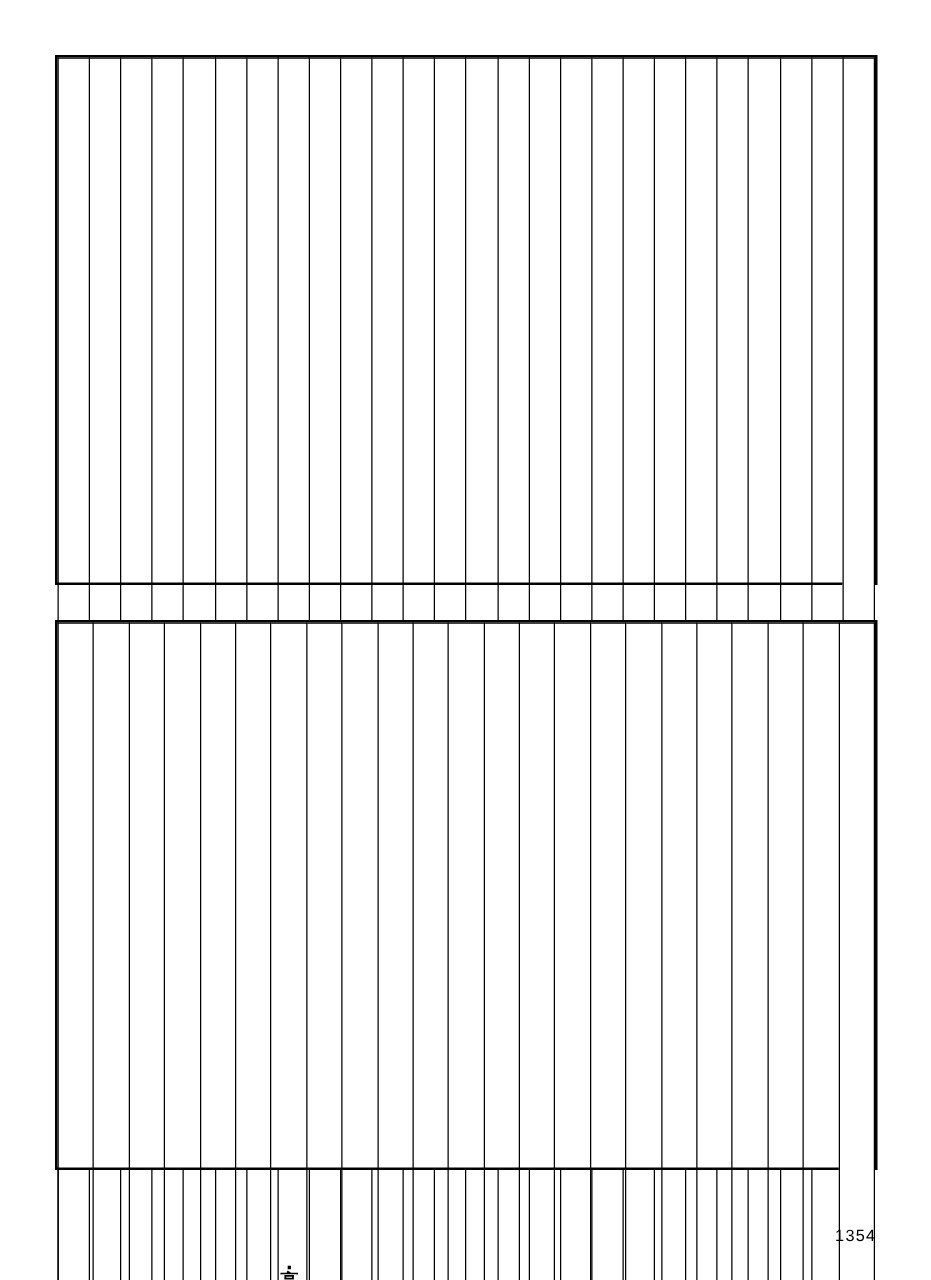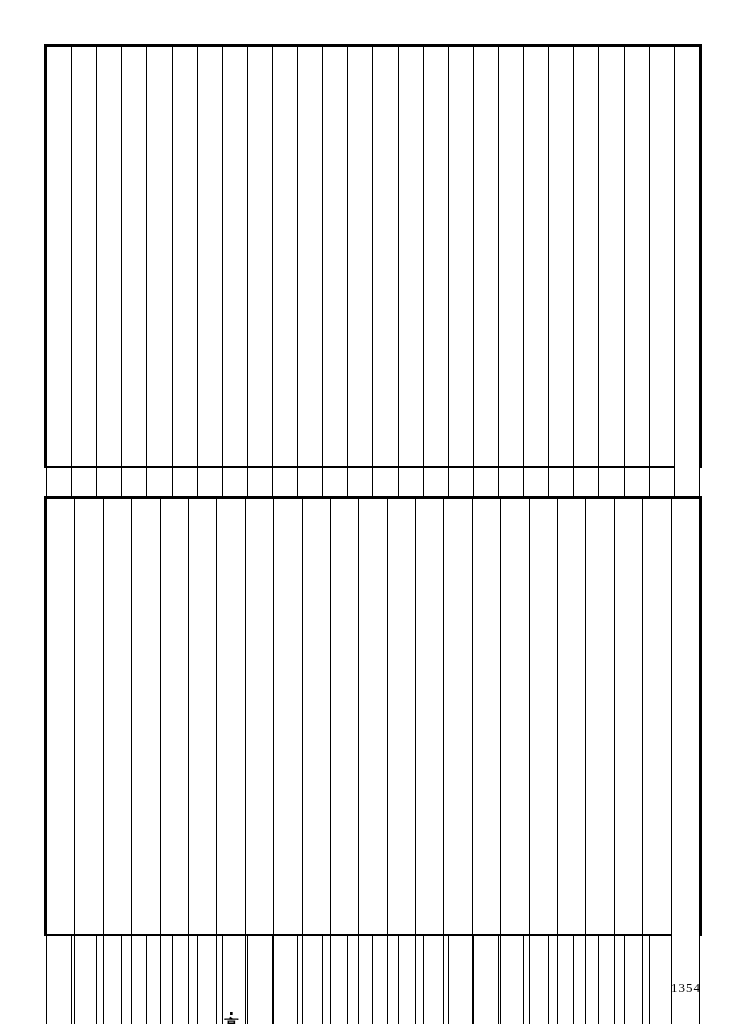--- a/index.html
+++ b/index.html
@@ -65,21 +65,21 @@
   
   td.hdr {
     background: #fff;
   }
 
   .pageno {
     position: absolute;
     right: 44px;
     bottom: 28px;
     font-size: 13px;
-    font-family: Liberation Serif, serif;
+    font-family: Liberation Sans, sans-serif;
     letter-spacing: 1px;
   }
 </style>
 </head>
 <body>
 
 <div class="page">
 
   <div class="roster top">
     <table class="grid">

